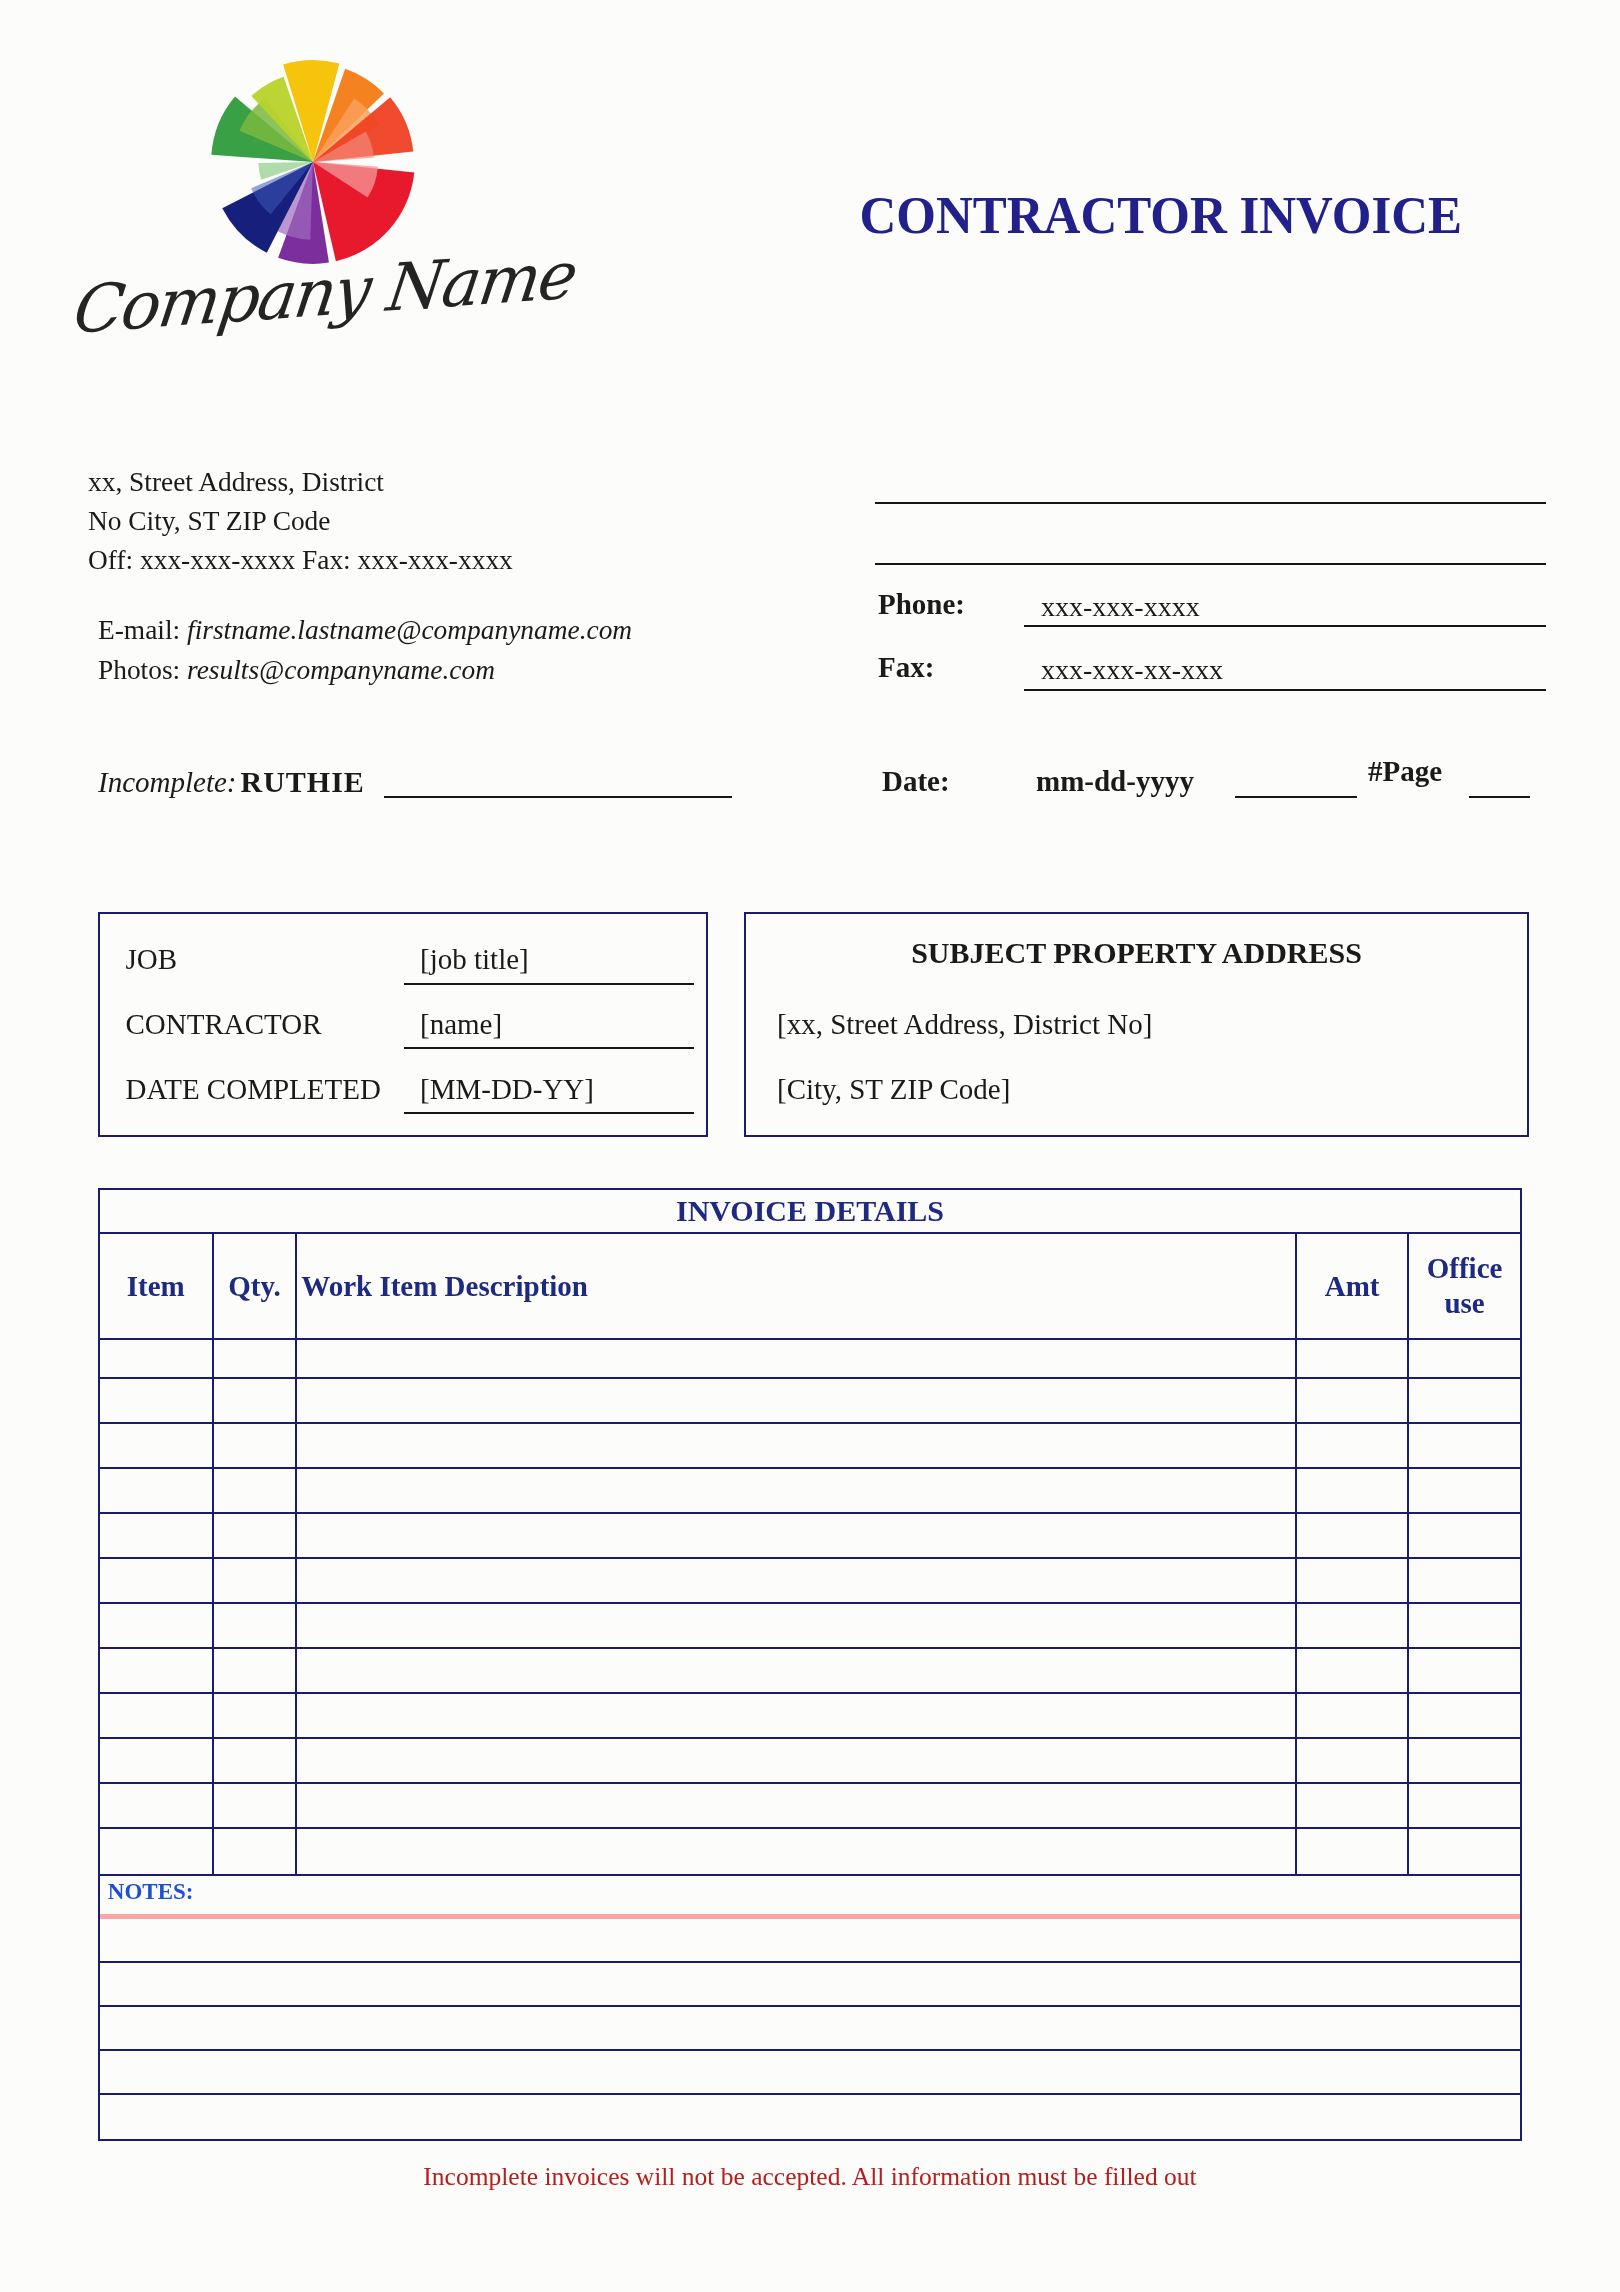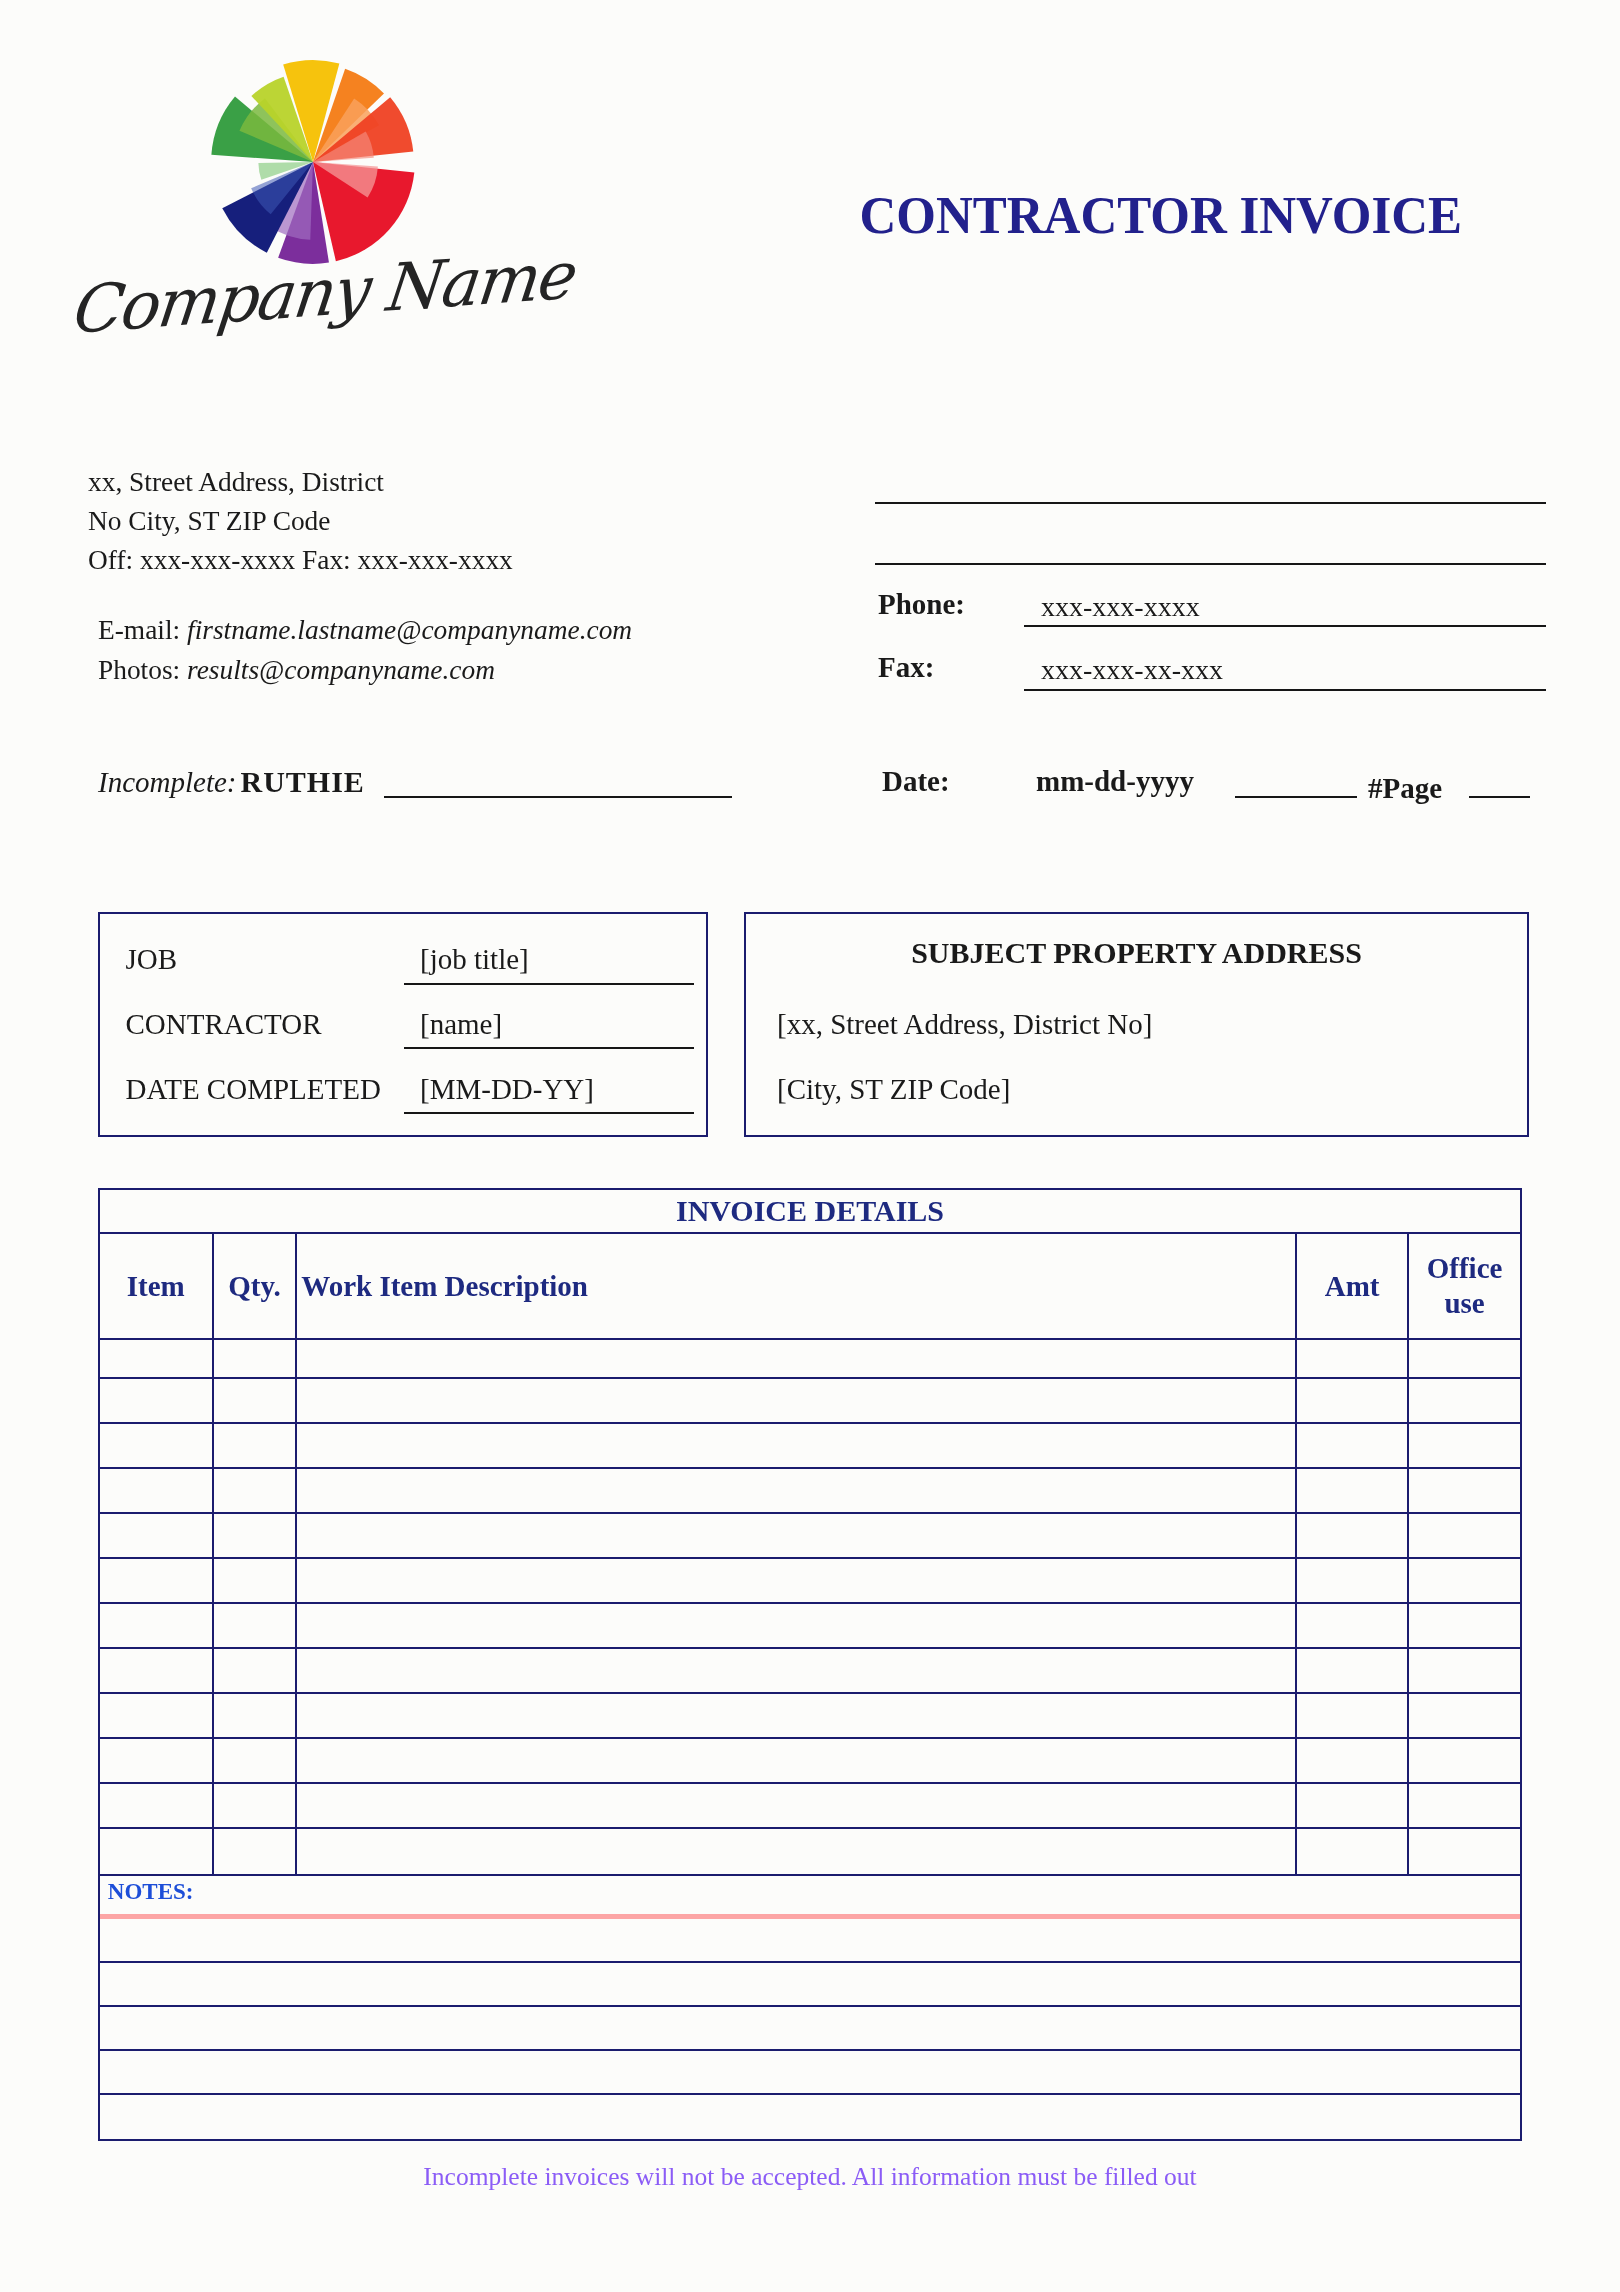--- a/index.html
+++ b/index.html
@@ -77,21 +77,21 @@
   .notes-row{
     height:45px; border-top:2.9px solid #1b1c6e; border-bottom:5px solid #fca5a5;
     font-size:23px; font-weight:bold; color:#1d4ed8; padding:2.9px 0 0 7.8px;
   }
   .notes-body .note-row{ height:44px; border-bottom:2px solid #1b1c6e; }
   .notes-body .note-row:last-child{ border-bottom:none; }
 
   
   .footer-note{
     left:98px; top:2162px; width:1424px; text-align:center;
-    font-size:25.5px; color:#8b5cf6;
+    font-size:25.5px; color:#b91c1c;
   }
 </style>
 </head>
 <body>
 
 <div class="page">
 
   <svg class="abs logo-wheel" viewBox="0 0 200 200">
       <path d="M100,100 L71.6,7.2 A97,97 0 0 1 125.1,6.3 Z" fill="#f6c30d" fill-opacity="1"></path>
       <path d="M100,100 L130.6,11.1 A94,94 0 0 1 167.6,34.7 Z" fill="#f58220" fill-opacity="1"></path>
@@ -142,21 +142,21 @@
 
   <div class="abs" style="left:98px; top:765px;">
     <span class="att-label">Incomplete:</span>
     <span class="att-value">RUTHIE</span>
   </div>
   <div class="abs fill-line" style="left:384px; top:796px; width:348px;"></div>
 
   <div class="abs contact-label" style="left:882px; top:765px;">Date:</div>
   <div class="abs contact-label" style="left:1036px; top:765px;">mm-dd-yyyy</div>
   <div class="abs fill-line" style="left:1235px; top:796px; width:122px;"></div>
-  <div class="abs contact-label" style="left:1368px; top:772px;">#Page</div>
+  <div class="abs contact-label" style="left:1368px; top:755px;">#Page</div>
   <div class="abs fill-line" style="left:1469px; top:796px; width:61px;"></div>
 
   <div class="abs navy-box" style="left:98px; top:912px; width:610px; height:225px;">
     <div class="abs box-label" style="left:25.5px; top:29px;">JOB</div>
     <div class="abs box-value" style="left:320px; top:29px;">[job title]</div>
     <div class="abs fill-line" style="left:304px; top:69px; width:290px;"></div>
 
     <div class="abs box-label" style="left:25.5px; top:94px;">CONTRACTOR</div>
     <div class="abs box-value" style="left:320px; top:94px;">[name]</div>
     <div class="abs fill-line" style="left:304px; top:133px; width:290px;"></div>

